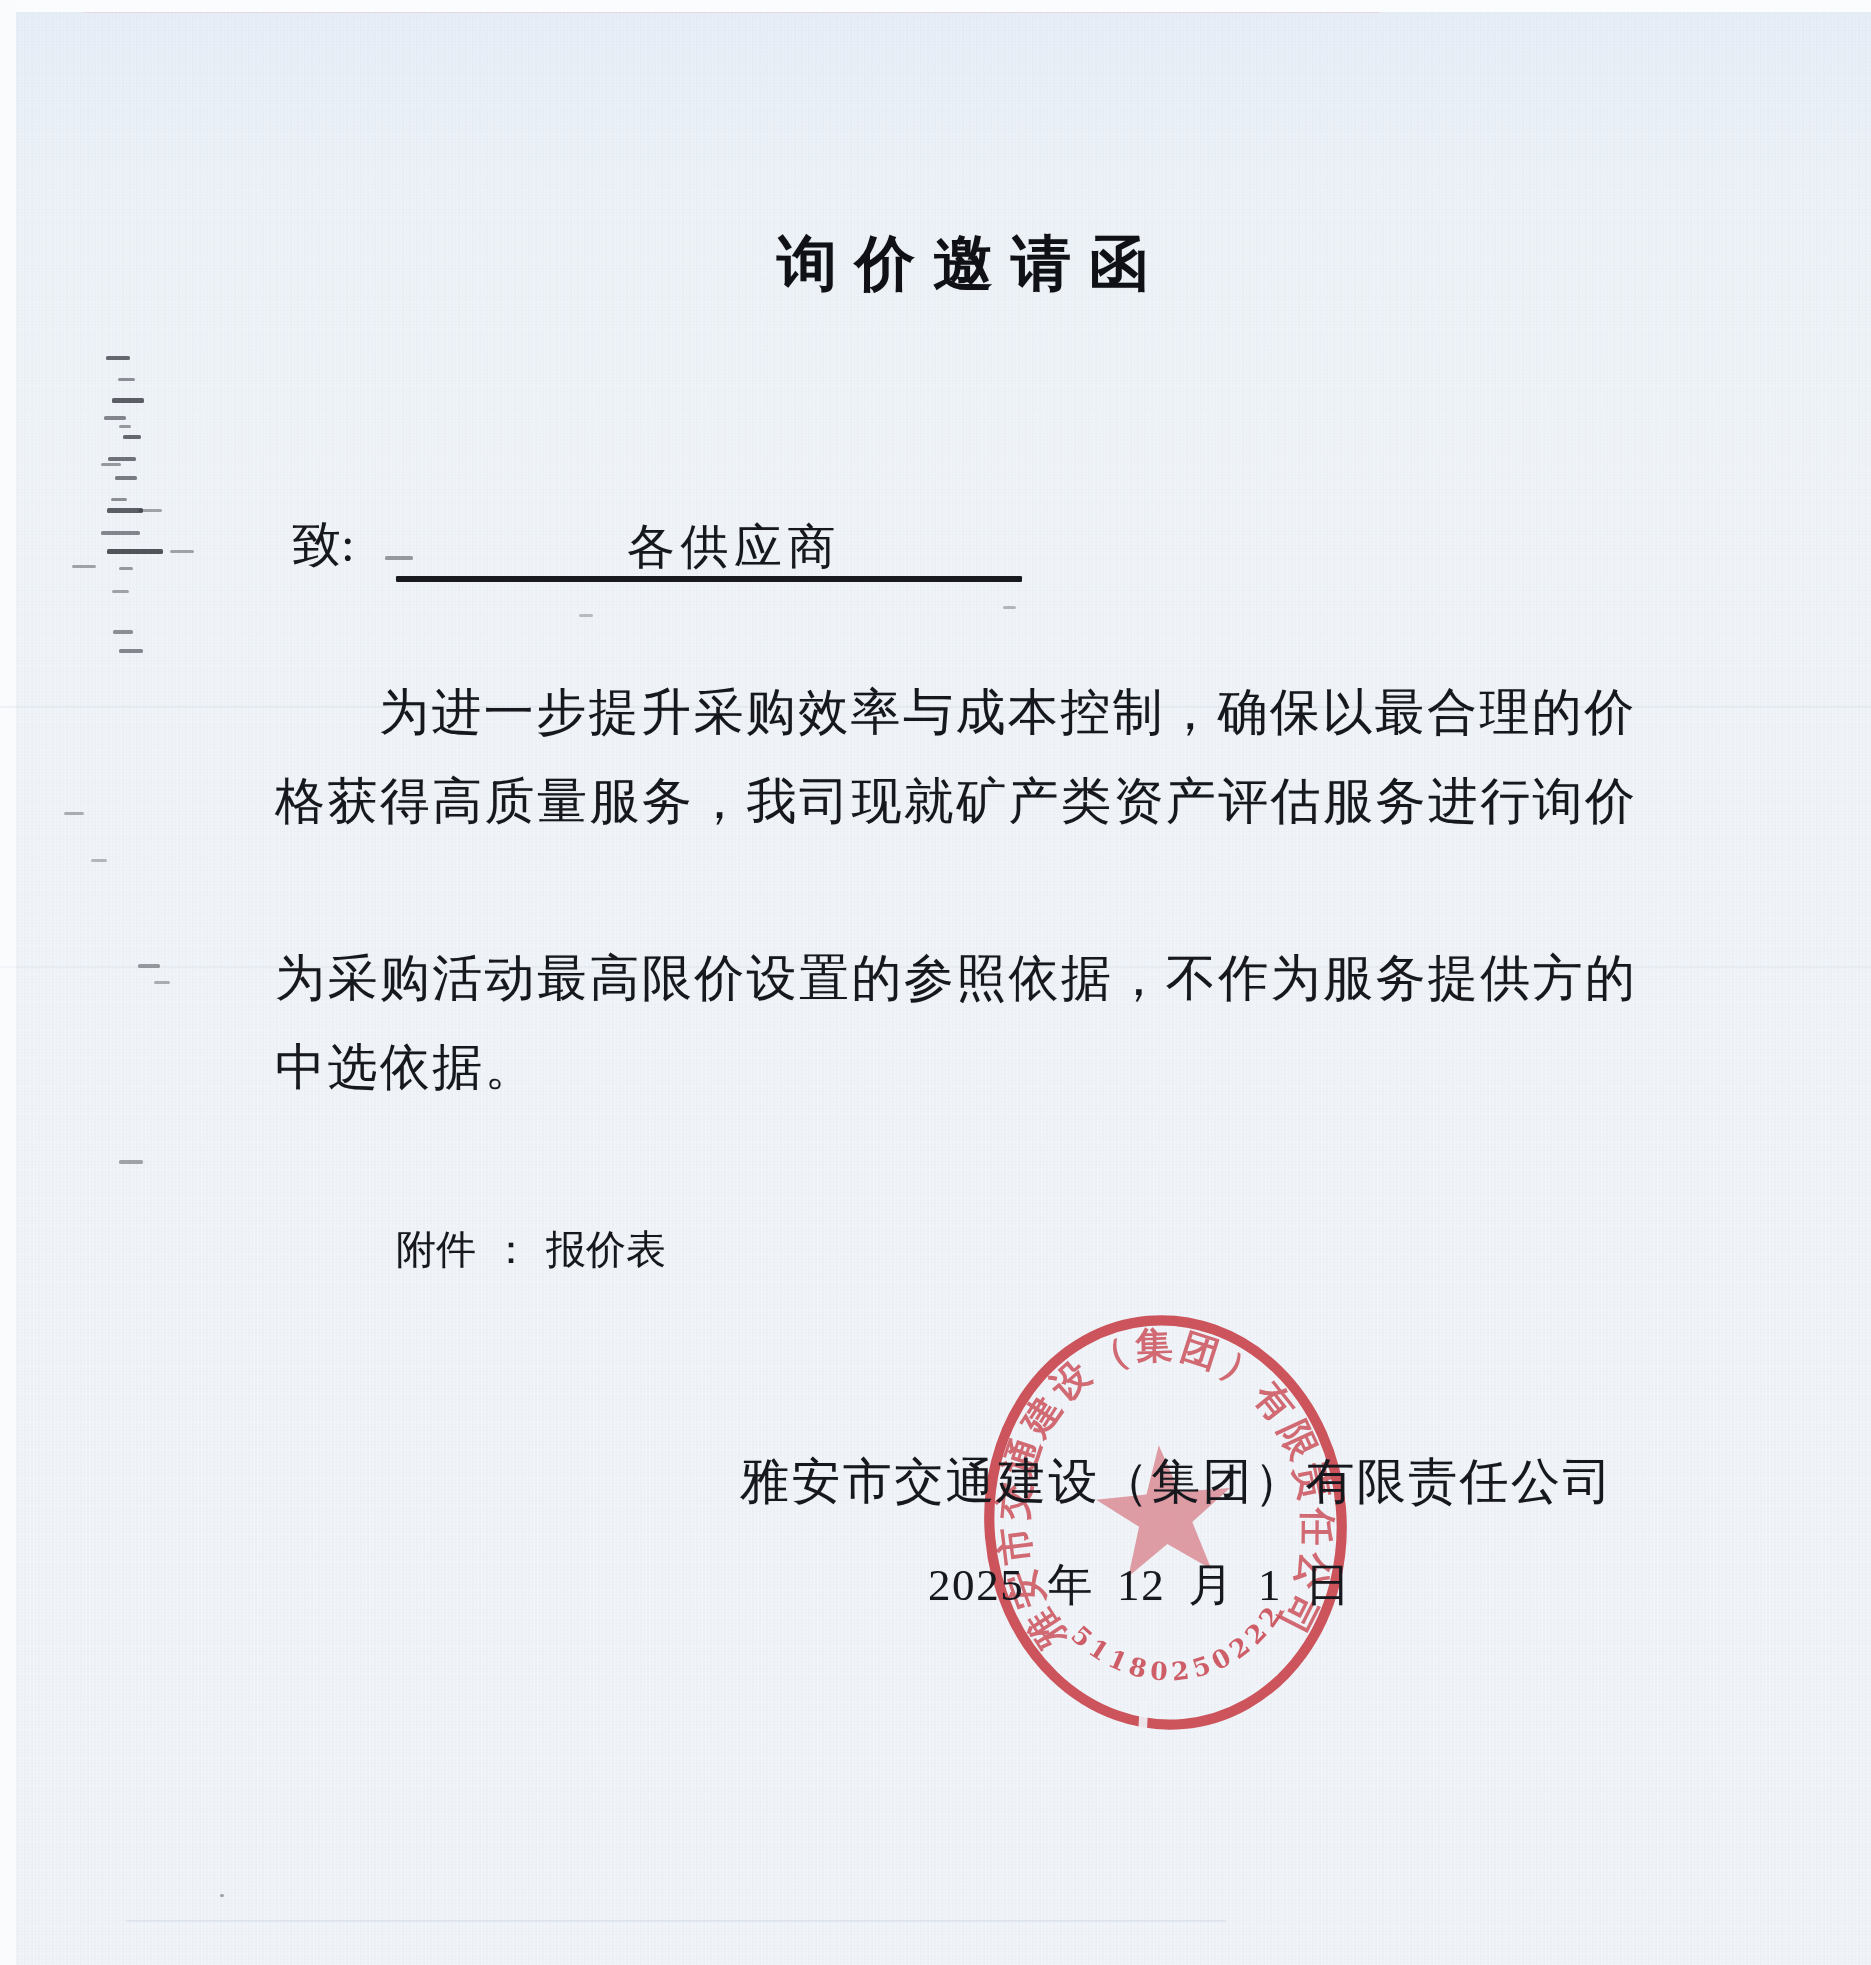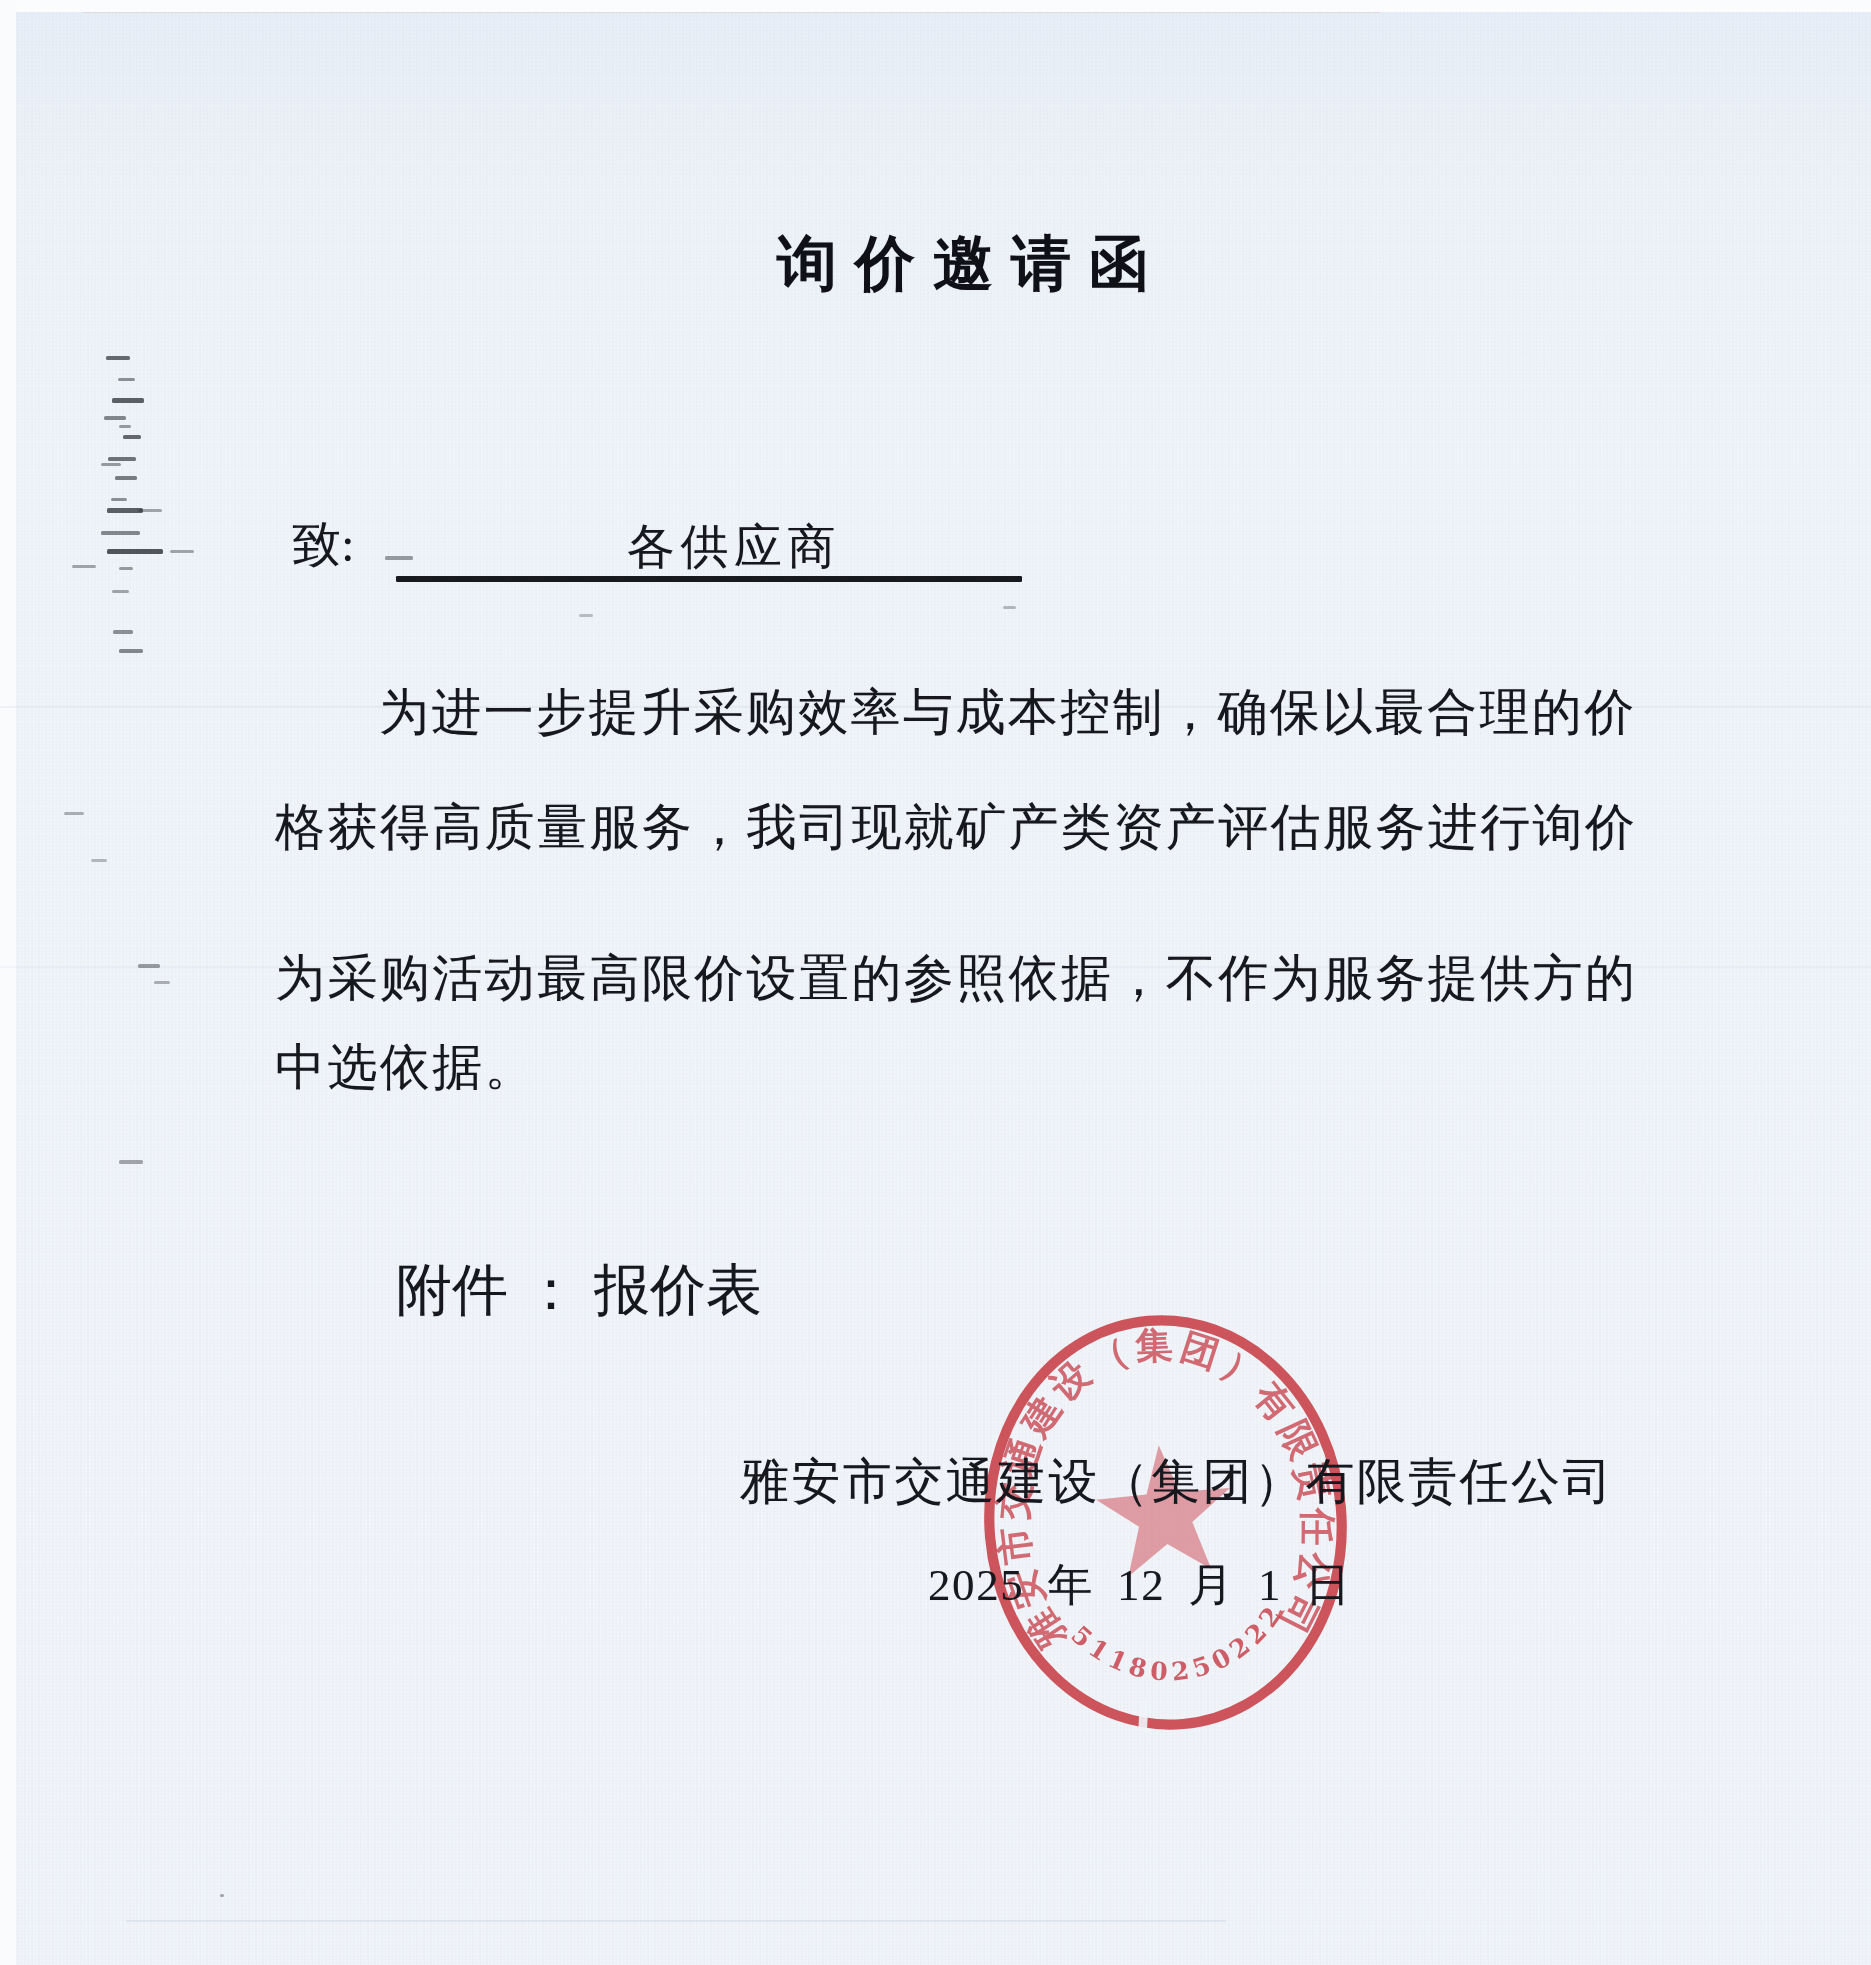--- a/index.html
+++ b/index.html
@@ -23,25 +23,25 @@
   }
   .salutation-label{left:292px;top:520px;font-size:49px;}
   .salutation-recipient{left:599px;top:523px;font-size:48px;letter-spacing:5.5px;margin-left:28px;}
   .salutation-underline{
     position:absolute;left:396px;top:576px;width:626px;height:5.5px;
     background:#181a20;border-radius:1.2px;
   }
   .body-line{position:absolute;left:275px;font-size:50px;letter-spacing:2.4px;color:#17181d;
     text-shadow:0 0 0.8px rgba(25,28,40,.25);line-height:1;white-space:nowrap;}
   .bl-0{top:687px;padding-left:104px;}
-  .bl-1{top:802px;}
+  .bl-1{top:776px;}
   .bl-2{top:865px;}
   .bl-3{top:953px;text-align:center;}
   .bl-4{top:1042px;}
-  .attachment-row{left:396px;top:1262px;font-size:56px;}
+  .attachment-row{left:396px;top:1230px;font-size:40px;}
   .attachment-row .colon{margin:0 15px;}
   .company-line{left:740px;top:1457px;font-size:49px;letter-spacing:2.4px;}
   .date-line{left:928px;top:1563px;font-size:45px;letter-spacing:1.6px;word-spacing:10.2px;}
   .stamp-svg{position:absolute;left:935px;top:1273px;width:472px;height:495px;}
   .noise{position:absolute;background:#2b2e35;border-radius:1.6px;filter:blur(0.4px);}
   .scanline-faint{position:absolute;height:2.4px;border-radius:1.2px;pointer-events:none;}
 </style>
 </head>
 <body>
 

